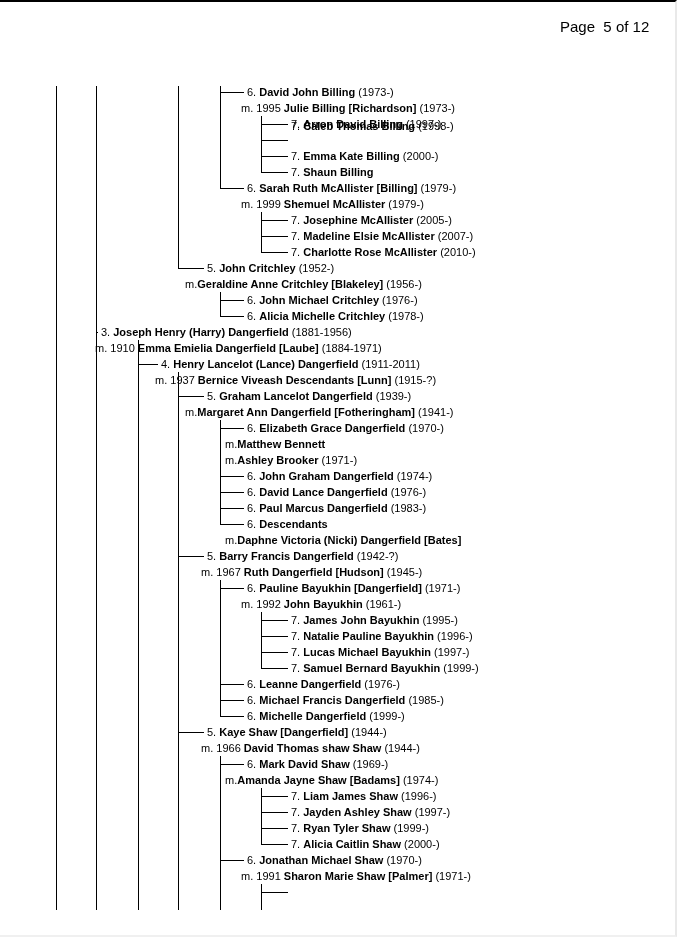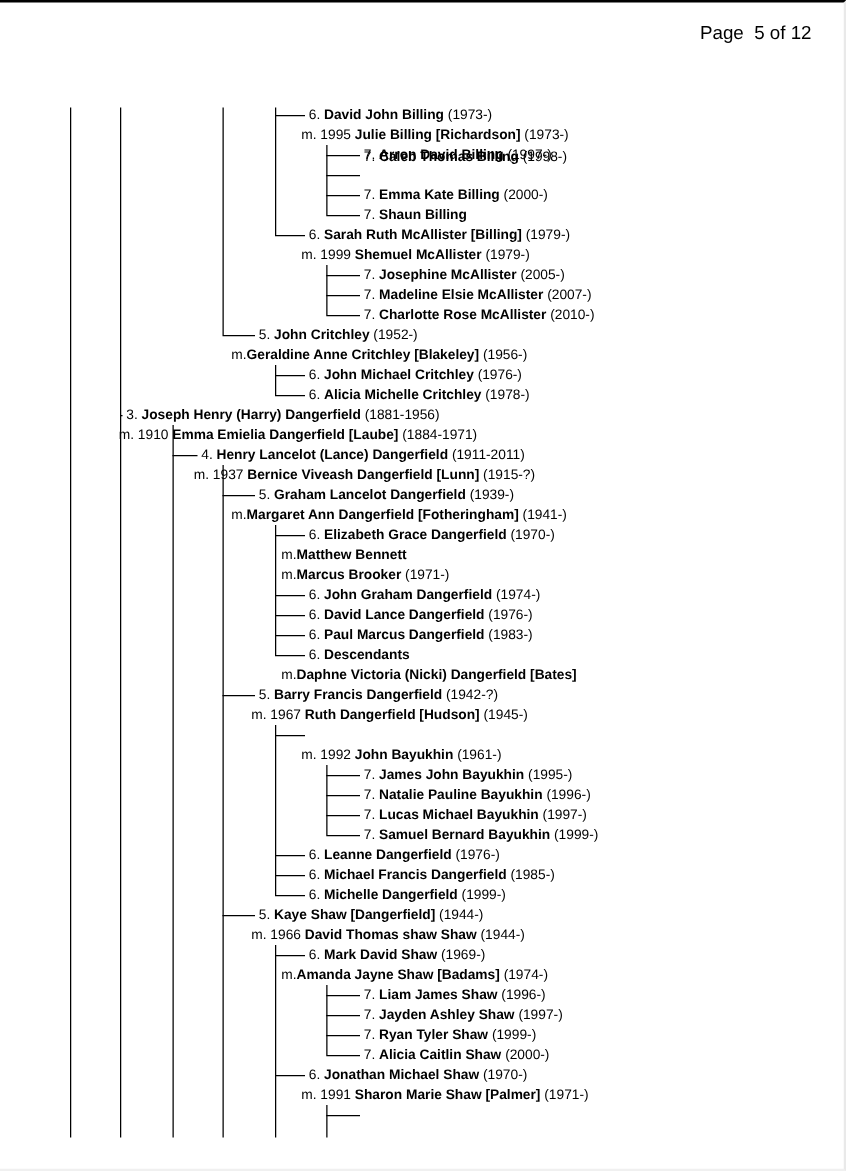--- a/index.html
+++ b/index.html
@@ -66,40 +66,41 @@
       <div class="row" style="left: 185px; top: 274px;"><span class="pre">m.</span><span class="nm">Geraldine Anne Critchley [Blakeley]</span><span class="dt"> (1956-)</span></div>
       <div class="row" style="left: 247px; top: 290px;"><span class="pre">6. </span><span class="nm">John Michael Critchley</span><span class="dt"> (1976-)</span></div>
       <div class="hline" style="left: 220px; top: 298px; width: 24px;"></div>
       <div class="row" style="left: 247px; top: 306px;"><span class="pre">6. </span><span class="nm">Alicia Michelle Critchley</span><span class="dt"> (1978-)</span></div>
       <div class="hline" style="left: 220px; top: 314px; width: 24px;"></div>
       <div class="row" style="left: 101px; top: 322px;"><span class="pre">3. </span><span class="nm">Joseph Henry (Harry) Dangerfield</span><span class="dt"> (1881-1956)</span></div>
       <div class="hline" style="left: 96px; top: 330px; width: 2px;"></div>
       <div class="row" style="left: 95px; top: 338px;"><span class="pre">m. 1910 </span><span class="nm">Emma Emielia Dangerfield [Laube]</span><span class="dt"> (1884-1971)</span></div>
       <div class="row" style="left: 161px; top: 354px;"><span class="pre">4. </span><span class="nm">Henry Lancelot (Lance) Dangerfield</span><span class="dt"> (1911-2011)</span></div>
       <div class="hline" style="left: 138px; top: 362px; width: 20px;"></div>
-      <div class="row" style="left: 155px; top: 370px;"><span class="pre">m. 1937 </span><span class="nm">Bernice Viveash Dangerfield [Lunn]</span><span class="dt"> (1915-?)</span></div>
+      <div class="row" style="left: 155px; top: 370px;"><span class="pre">m. 1937 </span><span class="nm">Bernice Viveash Descendants [Lunn]</span><span class="dt"> (1915-?)</span></div>
       <div class="row" style="left: 207px; top: 386px;"><span class="pre">5. </span><span class="nm">Graham Lancelot Dangerfield</span><span class="dt"> (1939-)</span></div>
       <div class="hline" style="left: 178px; top: 394px; width: 26px;"></div>
       <div class="row" style="left: 185px; top: 402px;"><span class="pre">m.</span><span class="nm">Margaret Ann Dangerfield [Fotheringham]</span><span class="dt"> (1941-)</span></div>
       <div class="row" style="left: 247px; top: 418px;"><span class="pre">6. </span><span class="nm">Elizabeth Grace Dangerfield</span><span class="dt"> (1970-)</span></div>
       <div class="hline" style="left: 220px; top: 426px; width: 24px;"></div>
       <div class="row" style="left: 225px; top: 434px;"><span class="pre">m.</span><span class="nm">Matthew Bennett</span></div>
-      <div class="row" style="left: 225px; top: 450px;"><span class="pre">m.</span><span class="nm">Marcus Brooker</span><span class="dt"> (1971-)</span></div>
+      <div class="row" style="left: 225px; top: 450px;"><span class="pre">m.</span><span class="nm">Ashley Brooker</span><span class="dt"> (1971-)</span></div>
       <div class="row" style="left: 247px; top: 466px;"><span class="pre">6. </span><span class="nm">John Graham Dangerfield</span><span class="dt"> (1974-)</span></div>
       <div class="hline" style="left: 220px; top: 474px; width: 24px;"></div>
       <div class="row" style="left: 247px; top: 482px;"><span class="pre">6. </span><span class="nm">David Lance Dangerfield</span><span class="dt"> (1976-)</span></div>
       <div class="hline" style="left: 220px; top: 490px; width: 24px;"></div>
       <div class="row" style="left: 247px; top: 498px;"><span class="pre">6. </span><span class="nm">Paul Marcus Dangerfield</span><span class="dt"> (1983-)</span></div>
       <div class="hline" style="left: 220px; top: 506px; width: 24px;"></div>
       <div class="row" style="left: 247px; top: 514px;"><span class="pre">6. </span><span class="nm">Descendants</span></div>
       <div class="hline" style="left: 220px; top: 522px; width: 24px;"></div>
       <div class="row" style="left: 225px; top: 530px;"><span class="pre">m.</span><span class="nm">Daphne Victoria (Nicki) Dangerfield [Bates]</span></div>
       <div class="row" style="left: 207px; top: 546px; text-align: center;"><span class="pre">5. </span><span class="nm">Barry Francis Dangerfield</span><span class="dt"> (1942-?)</span></div>
       <div class="hline" style="left: 178px; top: 554px; width: 26px;"></div>
       <div class="row" style="left: 201px; top: 562px;"><span class="pre">m. 1967 </span><span class="nm">Ruth Dangerfield [Hudson]</span><span class="dt"> (1945-)</span></div>
+      <div class="row" style="left: 247px; top: 578px;"><span class="pre">6. </span><span class="nm">Pauline Bayukhin [Dangerfield]</span><span class="dt"> (1971-)</span></div>
       <div class="hline" style="left: 220px; top: 586px; width: 24px;"></div>
       <div class="row" style="left: 241px; top: 594px;"><span class="pre">m. 1992 </span><span class="nm">John Bayukhin</span><span class="dt"> (1961-)</span></div>
       <div class="row" style="left: 291px; top: 610px;"><span class="pre">7. </span><span class="nm">James John Bayukhin</span><span class="dt"> (1995-)</span></div>
       <div class="hline" style="left: 261px; top: 618px; width: 27px;"></div>
       <div class="row" style="left: 291px; top: 626px;"><span class="pre">7. </span><span class="nm">Natalie Pauline Bayukhin</span><span class="dt"> (1996-)</span></div>
       <div class="hline" style="left: 261px; top: 634px; width: 27px;"></div>
       <div class="row" style="left: 291px; top: 642px;"><span class="pre">7. </span><span class="nm">Lucas Michael Bayukhin</span><span class="dt"> (1997-)</span></div>
       <div class="hline" style="left: 261px; top: 650px; width: 27px;"></div>
       <div class="row" style="left: 291px; top: 658px;"><span class="pre">7. </span><span class="nm">Samuel Bernard Bayukhin</span><span class="dt"> (1999-)</span></div>
       <div class="hline" style="left: 261px; top: 666px; width: 27px;"></div>

